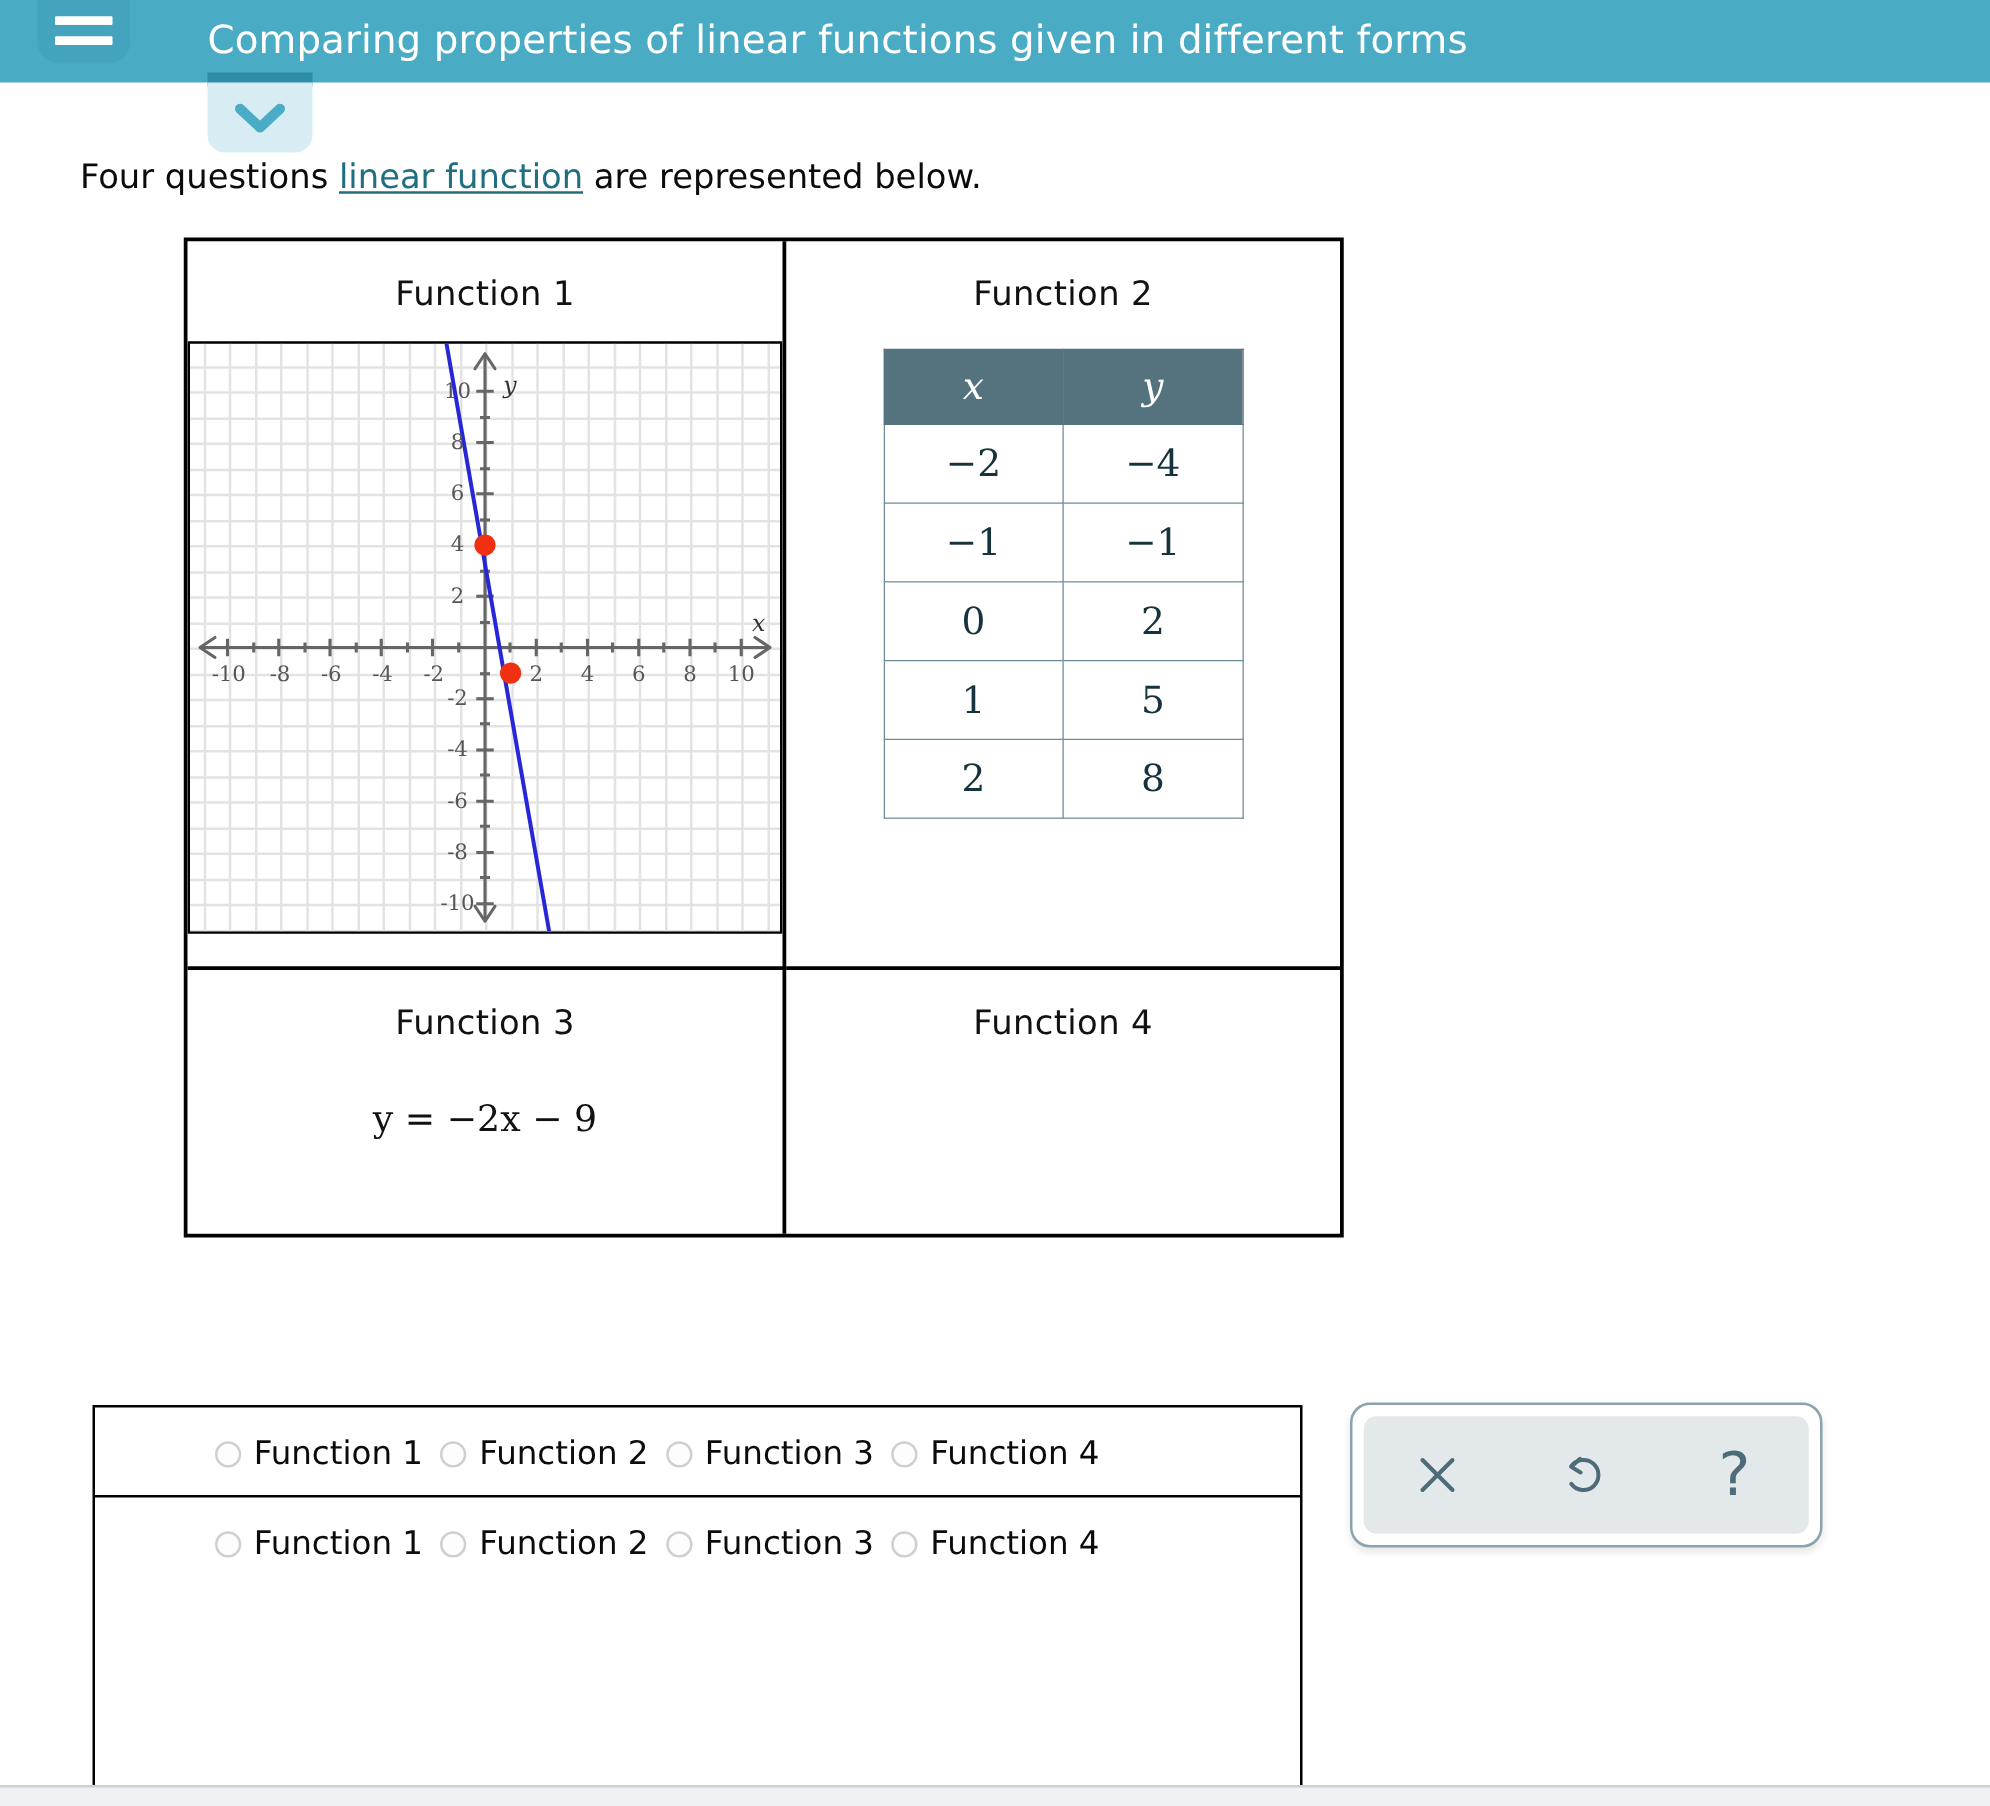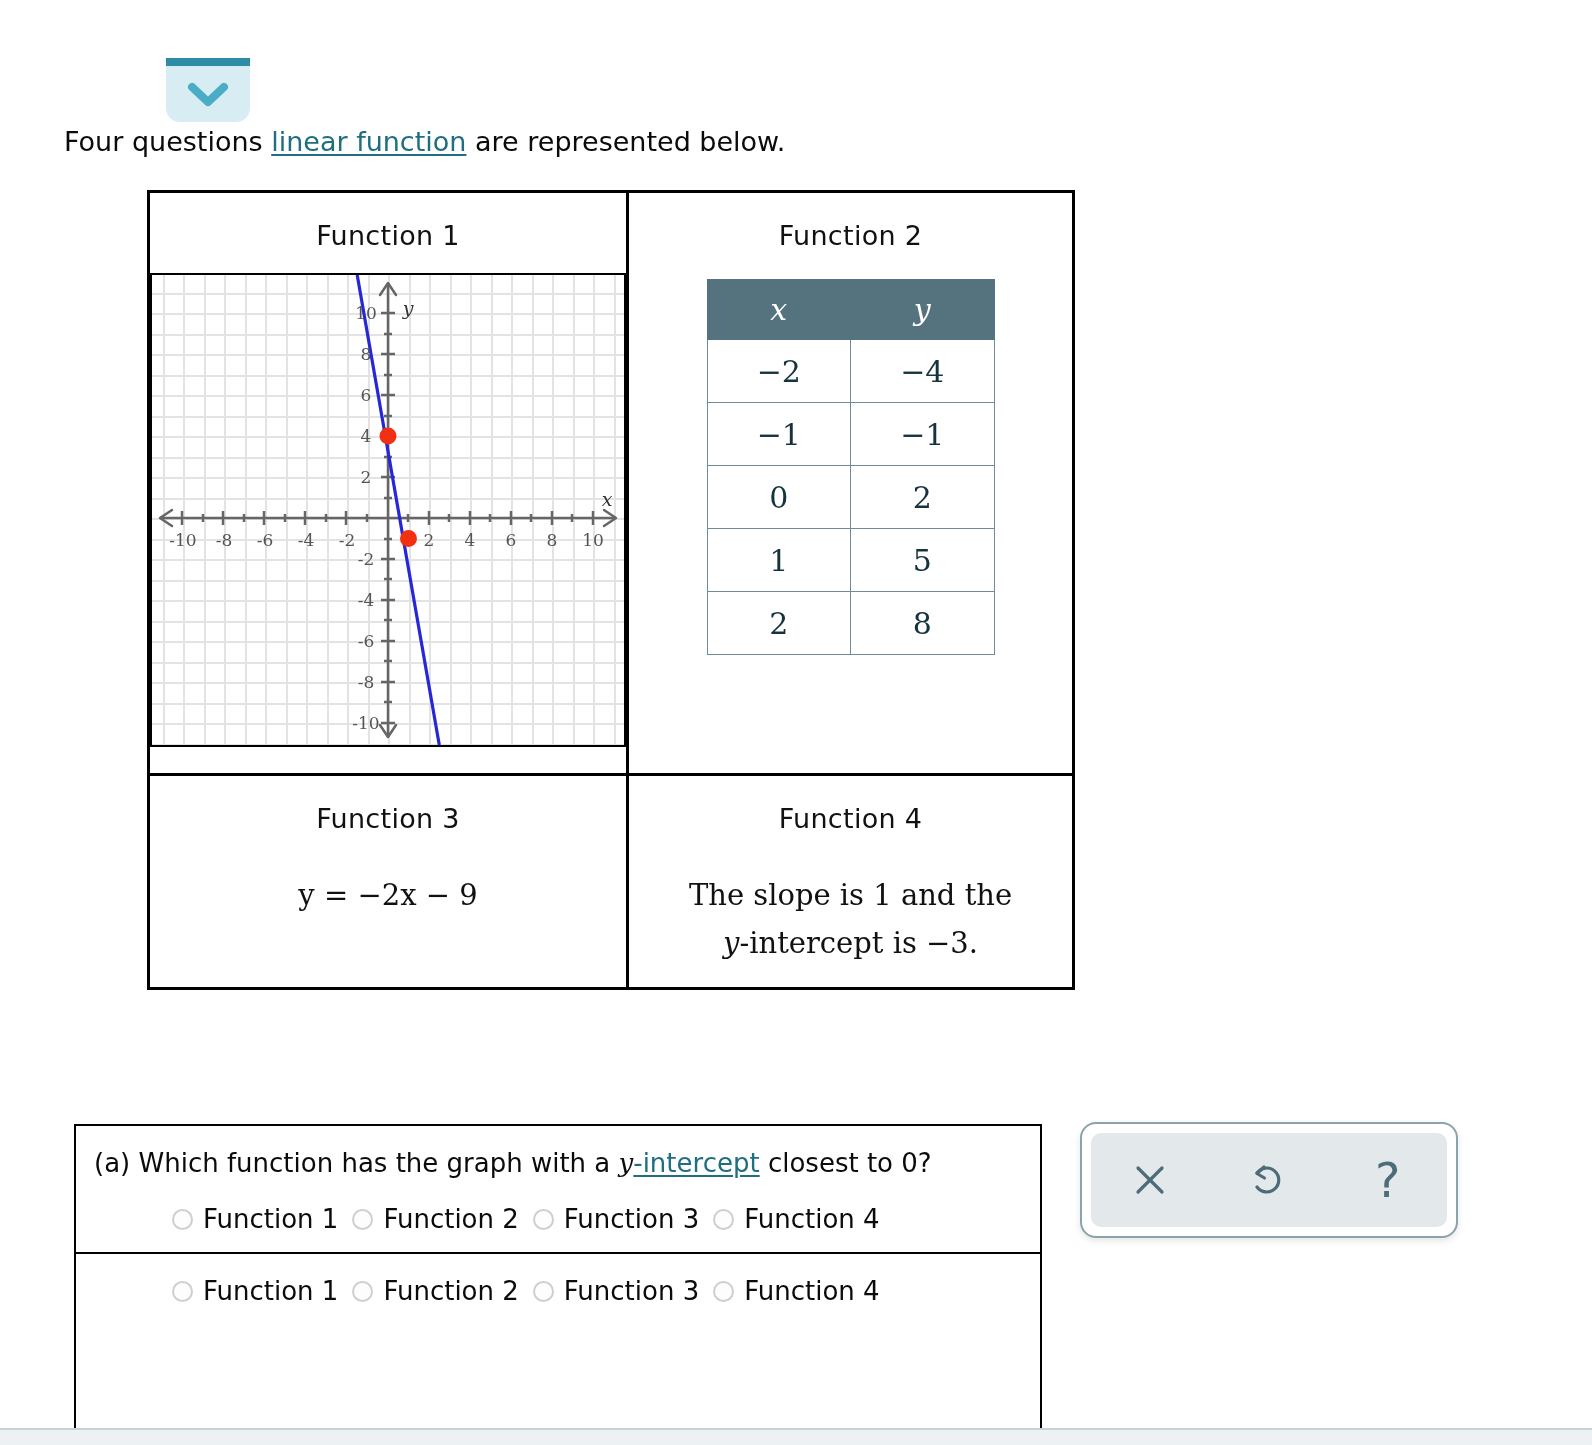--- a/index.html
+++ b/index.html
@@ -219,20 +219,27 @@
     width: 1592px; height: 17px;
     background: #eef1f3;
     border-top: 2px solid #c6d2d7;
   }
 </style>
 </head>
 <body>
 
 <div id="root">
 
+  <div class="topbar">
+    <div class="hamburger-wrap">
+      <span class="hbar"></span>
+      <span class="hbar"></span>
+    </div>
+    <div class="topbar-title">Comparing properties of linear functions given in different forms</div>
+  </div>
 
   <div class="chev-tab"></div>
   <div class="chev-btn">
     <svg width="46" height="30" viewBox="0 0 46 30">
       <polyline points="7,8 23,23 39,8" fill="none" stroke="#4aacc6" stroke-width="8" stroke-linecap="round" stroke-linejoin="round"></polyline>
     </svg>
   </div>
 
   <div class="intro">
     <span>Four questions </span><a class="link">linear function</a><span> are represented below.</span>
@@ -417,32 +424,27 @@
       </table>
     </div>
 
     <div class="fncell b-right">
       <div class="fn-title">Function 3</div>
       <div class="fnbody it">y = −2x − 9</div>
     </div>
 
     <div class="fncell">
       <div class="fn-title">Function 4</div>
-      <div class="fnbody">
-        <div>The slope is 1 and the</div>
-        <div><span class="it">y</span><span>-intercept is −3.</span></div>
-      </div>
     </div>
   </div>
 
 
   <div class="qbox">
 
     <div class="qpart">
-      <div class="qtext"><span>(a) Which function has the graph with a </span><span class="it">y</span><a class="link">-intercept</a><span> closest to 0?</span></div>
       <div class="choices" id="choices-a">
           <label class="choice">
             <span class="radio"></span>
             <span class="choice-label">Function 1</span>
           </label>
           <label class="choice">
             <span class="radio"></span>
             <span class="choice-label">Function 2</span>
           </label>
           <label class="choice">

